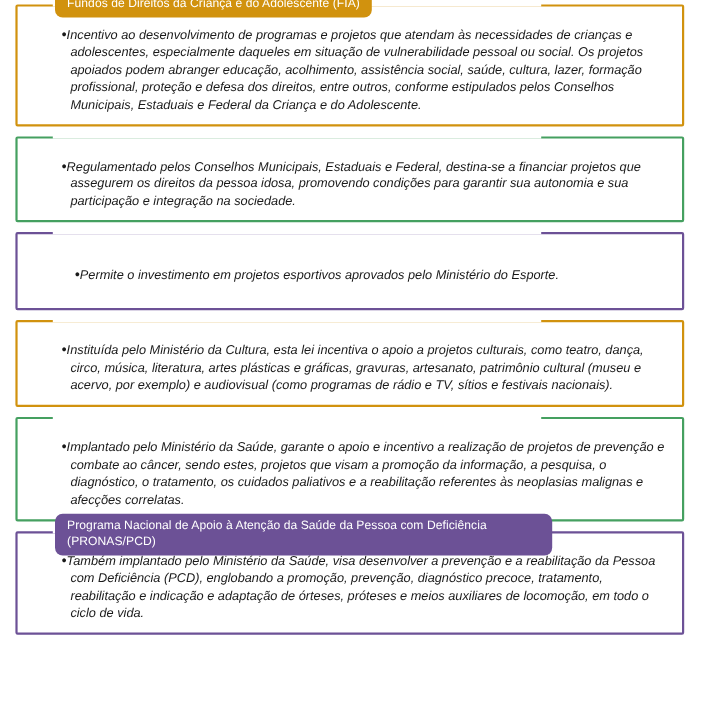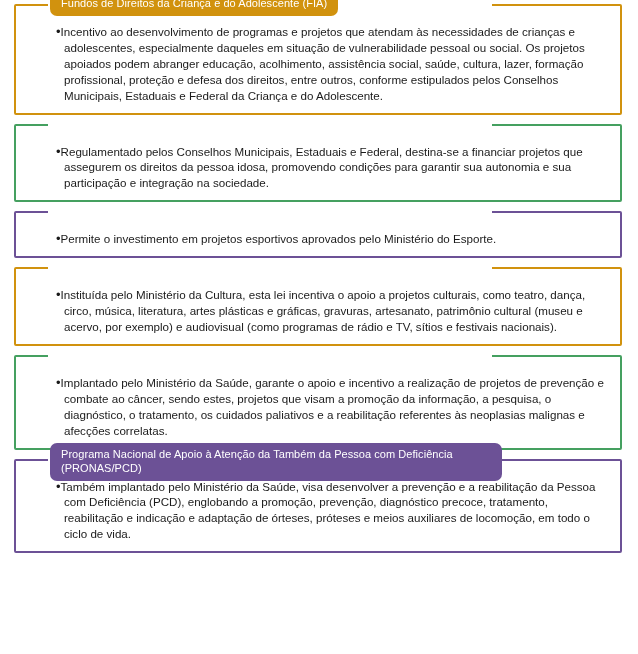--- a/index.html
+++ b/index.html
@@ -74,20 +74,21 @@
     font-size: 11.6px;
     line-height: 15.9px;
     color: #1a1a1a;
     position: relative;
   }
 
   .bullet-row {
     position: relative;
     padding-left: 8px;
     text-indent: -8px;
+    font-style: italic;
   }
   .bullet-dot {
     font-size: 13px;
     line-height: 1;
     vertical-align: baseline;
   }
 
   
 </style>
 </head>
@@ -107,21 +108,21 @@
       <div class="card-frame">
         <div class="card-body">
           <p class="bullet-row" style="margin: 0px;"><span class="bullet-dot">•</span><span>Regulamentado pelos Conselhos Municipais, Estaduais e Federal, destina-se a financiar projetos que assegurem os direitos da pessoa idosa, promovendo condições para garantir sua autonomia e sua participação e integração na sociedade.</span></p>
         </div>
       </div>
       <div class="tab-mask"></div>
     </div>
     <div class="card" style="--accent: #6C5196;">
       <div class="card-frame">
         <div class="card-body">
-          <p class="bullet-row" style="margin: 0px;"><span class="bullet-dot">•</span><span>Permite o investimento em projetos esportivos aprovados pelo Ministério do Esporte.</span></p>
+          <p class="bullet-row" style="margin: 12px;"><span class="bullet-dot">•</span><span>Permite o investimento em projetos esportivos aprovados pelo Ministério do Esporte.</span></p>
         </div>
       </div>
       <div class="tab-mask"></div>
     </div>
     <div class="card" style="--accent: #D1920E;">
       <div class="card-frame">
         <div class="card-body">
           <p class="bullet-row" style="margin: 0px;"><span class="bullet-dot">•</span><span>Instituída pelo Ministério da Cultura, esta lei incentiva o apoio a projetos culturais, como teatro, dança, circo, música, literatura, artes plásticas e gráficas, gravuras, artesanato, patrimônio cultural (museu e acervo, por exemplo) e audiovisual (como programas de rádio e TV, sítios e festivais nacionais).</span></p>
         </div>
       </div>
@@ -135,15 +136,15 @@
       </div>
       <div class="tab-mask"></div>
     </div>
     <div class="card" style="--accent: #6C5196;">
       <div class="card-frame">
         <div class="card-body">
           <p class="bullet-row" style="margin: 0px;"><span class="bullet-dot">•</span><span>Também implantado pelo Ministério da Saúde, visa desenvolver a prevenção e a reabilitação da Pessoa com Deficiência (PCD), englobando a promoção, prevenção, diagnóstico precoce, tratamento, reabilitação e indicação e adaptação de órteses, próteses e meios auxiliares de locomoção, em todo o ciclo de vida.</span></p>
         </div>
       </div>
       <div class="tab-mask two-line"></div>
-      <div class="card-tab two-line">Programa Nacional de Apoio à Atenção da Também da Pessoa com Deficiência (PRONAS/PCD)</div>
+      <div class="card-tab two-line">Programa Nacional de Apoio à Atenção da Saúde da Pessoa com Deficiência (PRONAS/PCD)</div>
     </div>
   </div>
 
 </body></html>

